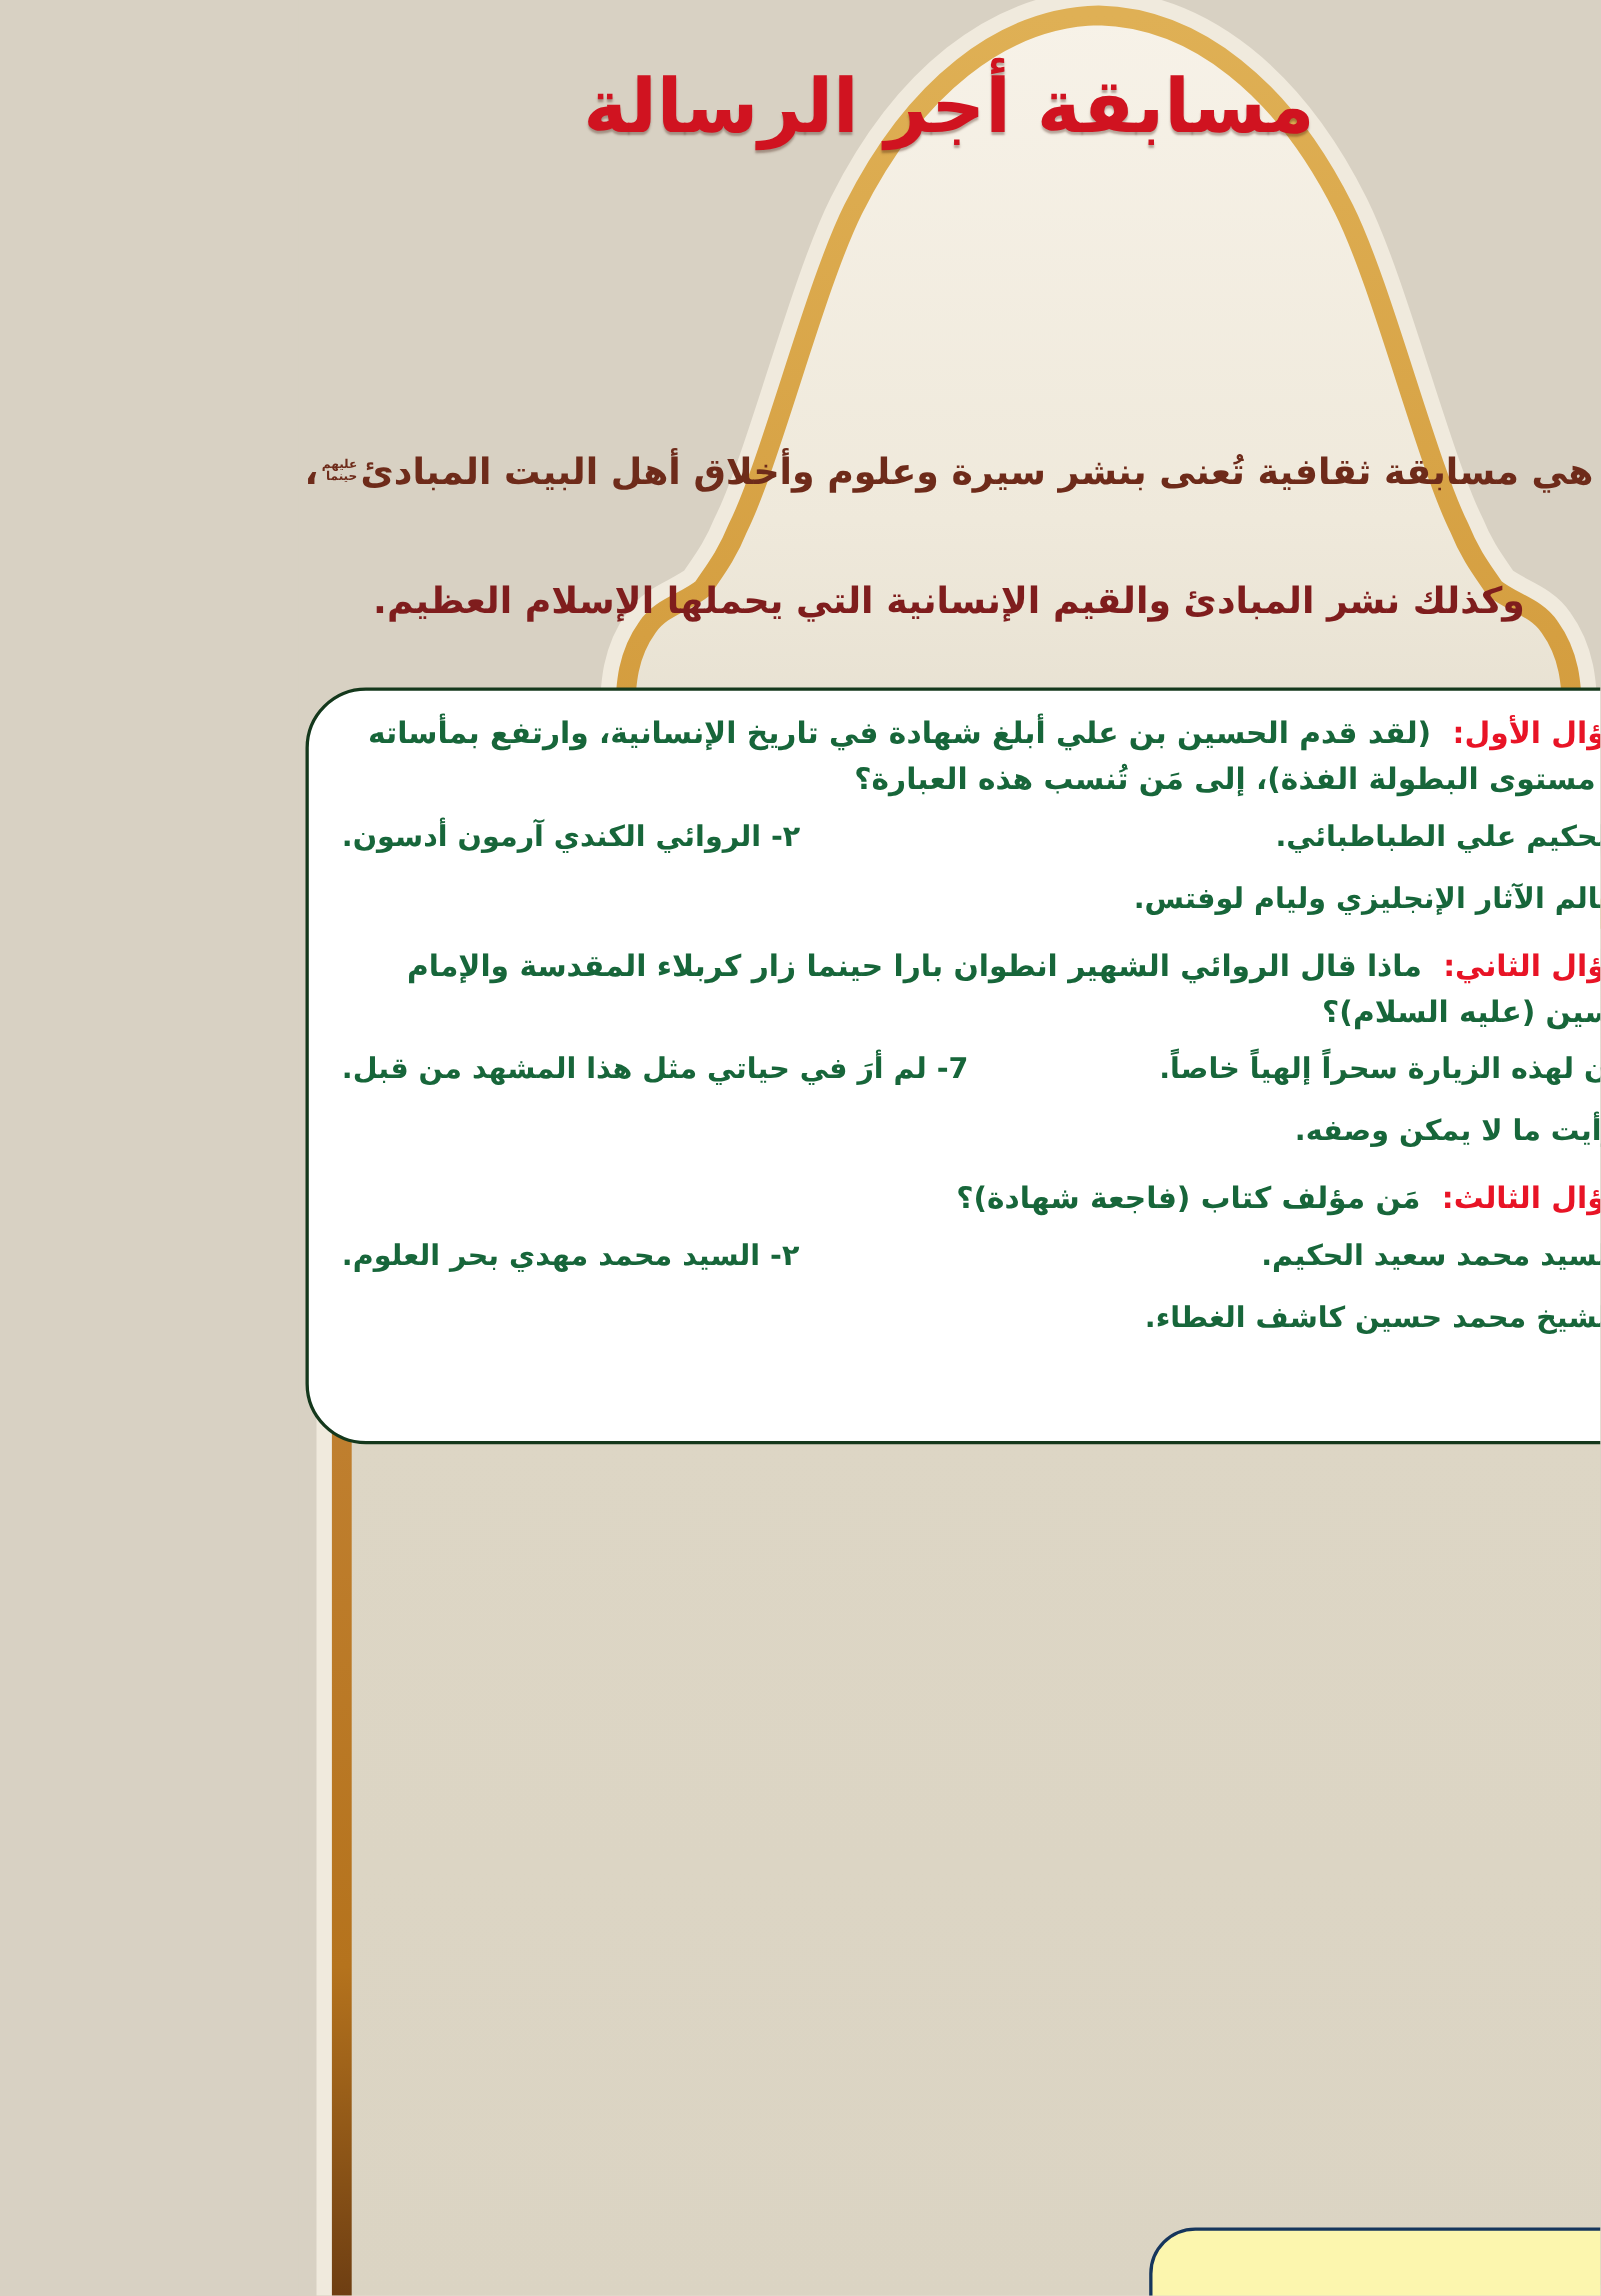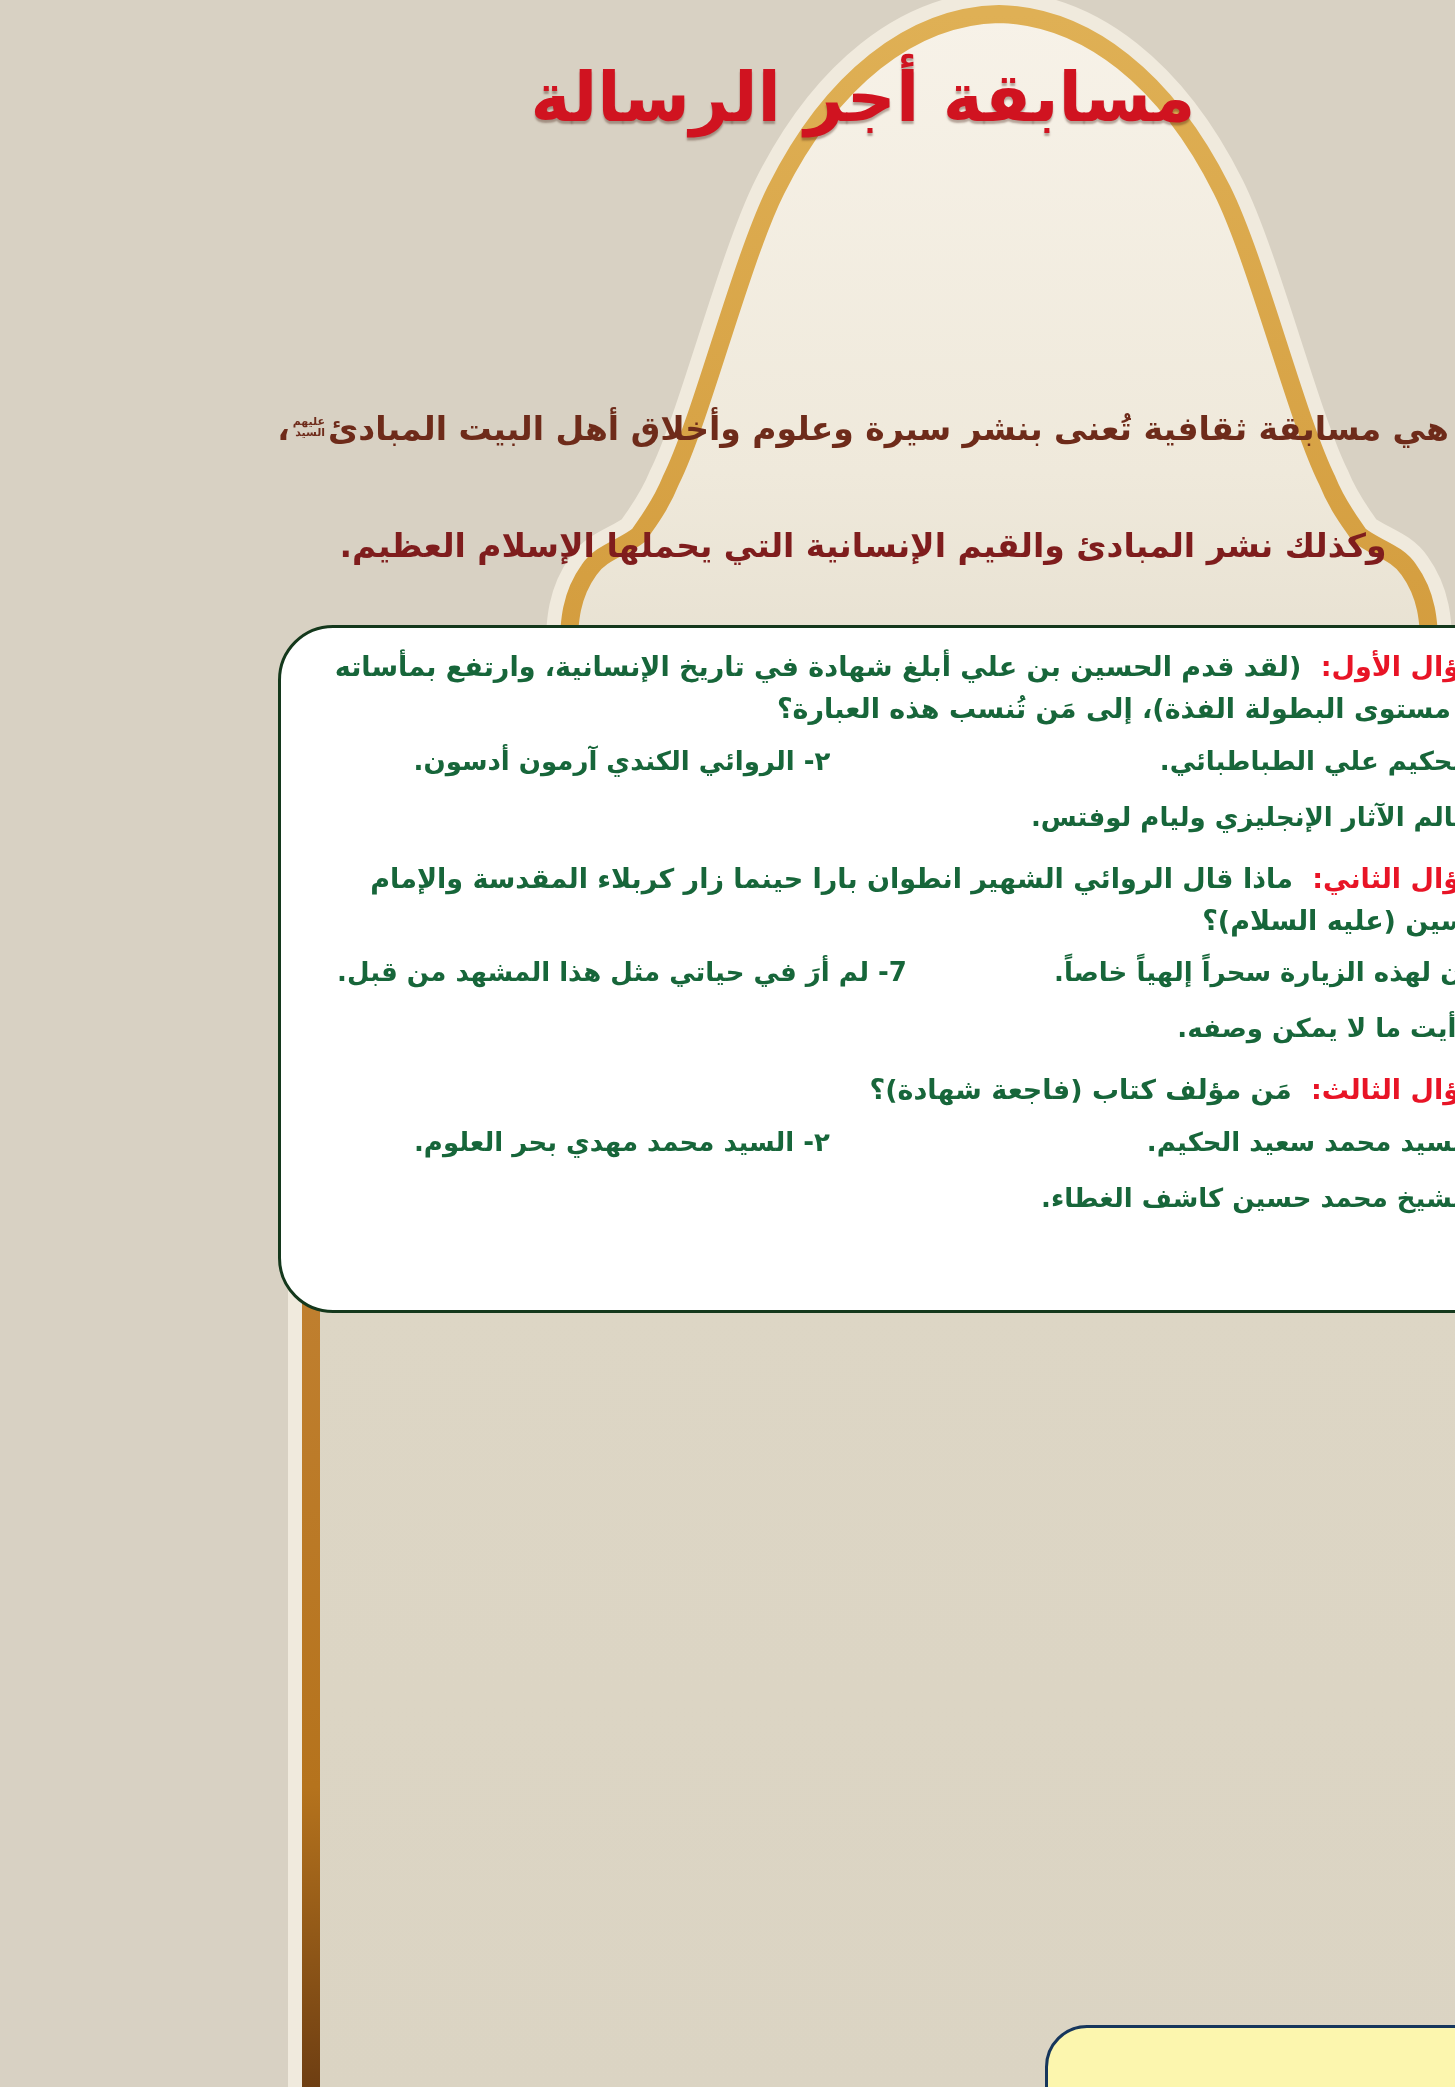--- a/index.html
+++ b/index.html
@@ -20,21 +20,21 @@
          font-weight:bold;}
   .salam i{font-style:normal;text-align:right;}
 
   .qbox{background:#ffffff;border:3px solid #14381c;border-radius:55px;}
   #questions-box{left:85px;top:468px;width:1262px;height:688px;padding:18px 30px;box-sizing:border-box;}
 
   .q-par{font-size:27px;line-height:1.55;color:#17663a;text-align:right;margin:0 0 16px 0;}
   .q-label{color:#e81426;margin-left:10px;}
   .opt-row{display:flex;margin:0 0 26px 0;}
   .opt-1{width:48%;font-size:26px;color:#17663a;text-align:right;}
-  .opt-2{width:52%;font-size:26px;color:#17663a;text-align:center;}
+  .opt-2{width:52%;font-size:26px;color:#17663a;text-align:left;}
   .opt-3{font-size:26px;color:#17663a;text-align:right;margin:0 0 26px 0;}
 
   #week-header{left:352px;top:1180px;width:756px;height:80px;background:#fcf6ae;
                border:3px solid #16365c;border-radius:42px 42px 12px 12px;z-index:3;
                display:flex;align-items:center;justify-content:center;
                font-size:36px;color:#7a1c0e;}
 </style>
 </head>
 <body>
 
@@ -70,21 +70,21 @@
          L 1416,2100 L 1416,1010 C 1416,990 1414,975 1406,955 C 1376,900 1286,880 1216,855
          C 1176,835 1159,805 1159,745 L 1159,655 C 1158,620 1156,595 1138,570
          C 1126,552 1104,548 1088,535 C 1078,520 1066,505 1056,480 C 1026,420 986,260 951,190
          C 896,80 816,16 728,14 Z" fill="url(#innerGrad)" stroke="url(#goldGrad)" stroke-width="18"></path>
   </svg>
 
   <div class="abs content main-title">مسابقة أجر الرسالة</div>
   <div class="abs content intro1">
     <span>هي مسابقة ثقافية تُعنى بنشر سيرة وعلوم وأخلاق أهل البيت المبادئ</span><span class="salam">
         <i>عليهم</i>
-        <i>السيد</i>
+        <i>حينما</i>
       </span><span>،</span>
   </div>
   <div class="abs content intro2">وكذلك نشر المبادئ والقيم الإنسانية التي يحملها الإسلام العظيم.</div>
 
   <div class="abs content qbox" id="questions-box">
     <p class="q-par">
       <span class="q-label">السؤال الأول:</span>
       <span>(لقد قدم الحسين بن علي أبلغ شهادة في تاريخ الإنسانية، وارتفع بمأساته إلى مستوى البطولة الفذة)، إلى مَن تُنسب هذه العبارة؟</span>
     </p>
     <div class="opt-row">

